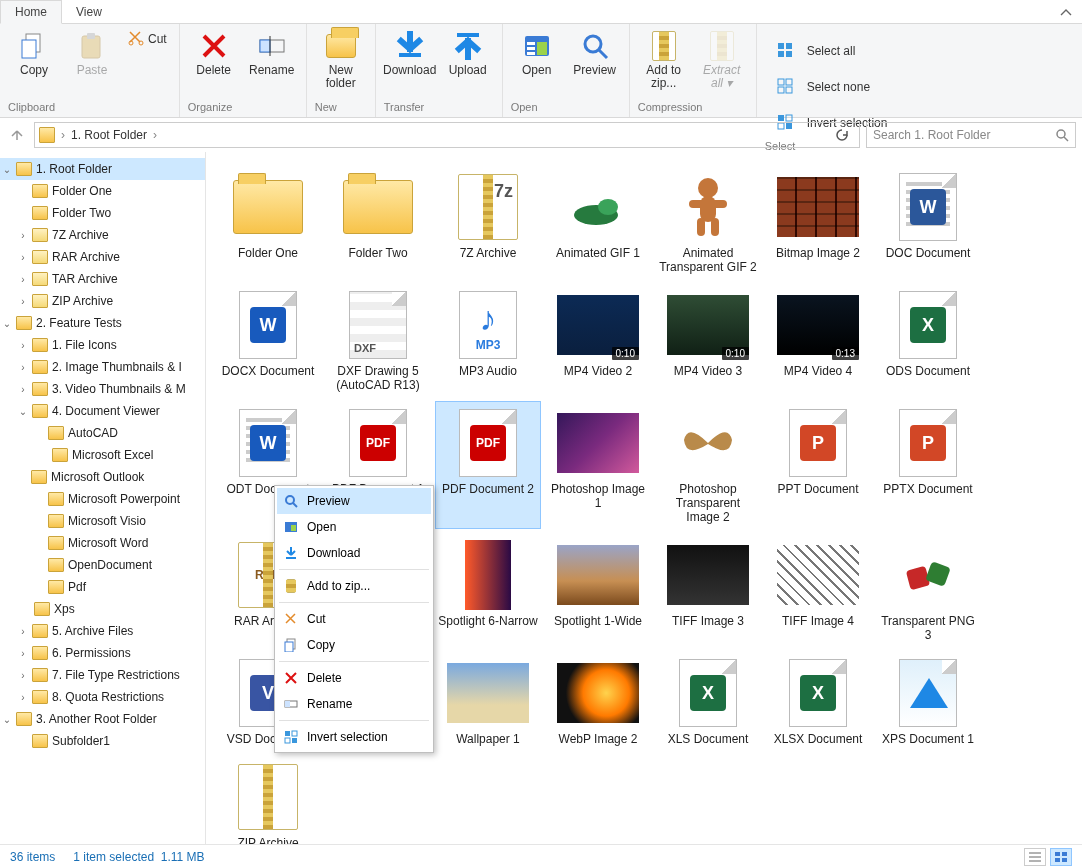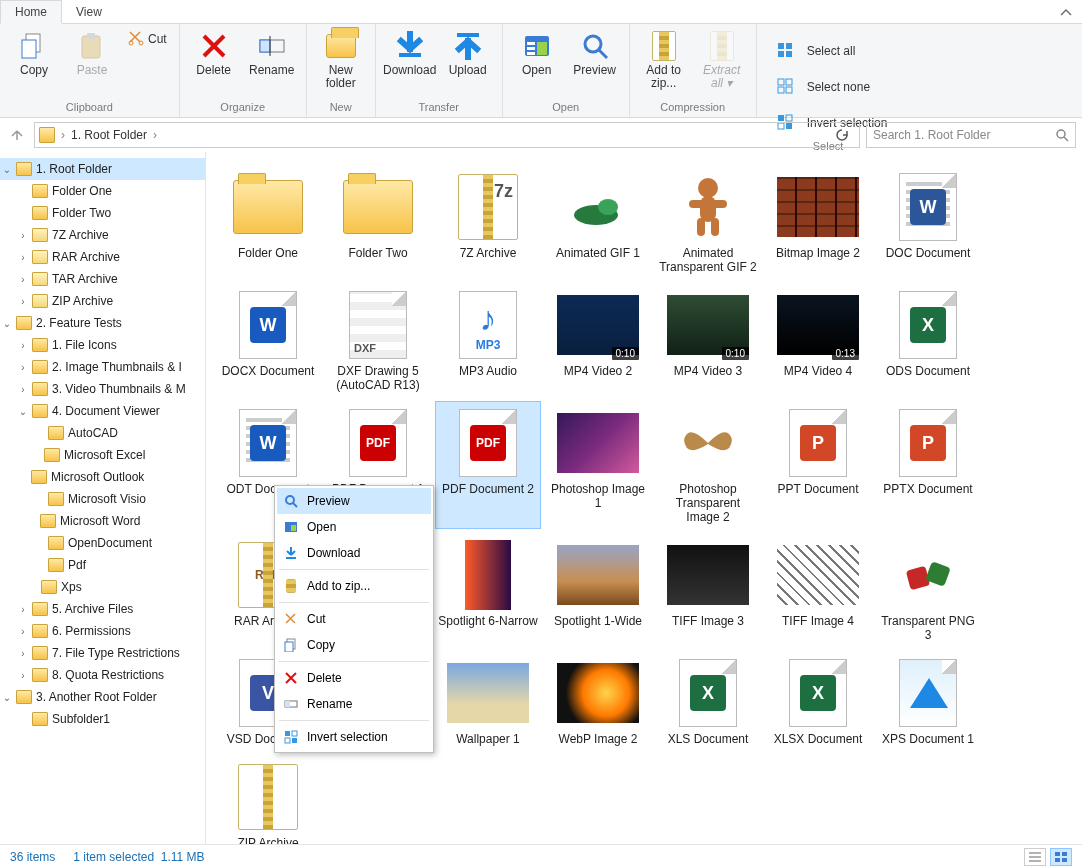--- a/index.html
+++ b/index.html
@@ -14,21 +14,21 @@
 
 .ribbon { height: 94px; background:#f5f6f7; border-bottom:1px solid #d9d9d9; display:flex; }
 .group { border-right:1px solid #e1e1e1; padding:4px 8px 2px; display:flex; flex-direction:column; justify-content:space-between; }
 .group-row { display:flex; gap:6px; align-items:flex-start; }
 .rbn-btn { display:flex; flex-direction:column; align-items:center; width:52px; padding-top:2px; cursor:default; }
 .rbn-btn.small { width:auto; flex-direction:row; gap:4px; padding:2px 4px; }
 .rbn-btn .icon { width:32px; height:32px; display:flex; align-items:center; justify-content:center; }
 .rbn-btn.small .icon { width:16px; height:16px; }
 .rbn-btn span.lbl { text-align:center; line-height:13px; padding-top:2px; color:#333; }
 .rbn-btn.disabled span.lbl, .rbn-btn.disabled .icon { opacity:.4; }
-.group-title { text-align:center; color:#7a7a7a; font-size:11px; padding-bottom:2px; }
+.group-title { text-align:left; color:#7a7a7a; font-size:11px; padding-bottom:2px; }
 .select-col { display:flex; flex-direction:column; padding-top:4px; }
 .select-col .rbn-btn { width:auto; flex-direction:row; gap:6px; padding:2px 4px; }
 
 
 .navrow { height:34px; display:flex; align-items:center; padding:4px 6px; gap:6px; }
 .nav-up { width:22px; height:22px; display:flex; align-items:center; justify-content:center; color:#888; }
 .breadcrumb { flex:1; height:26px; border:1px solid #ccc; display:flex; align-items:center; padding:0 4px; gap:4px; color:#333; }
 .bc-icon { width:16px; height:16px; background:linear-gradient(#ffe9a6,#f7c349); border:1px solid #caa33a; border-radius:1px; }
 .bc-sep { color:#888; padding:0 2px; }
 .refresh { width:26px; display:flex; align-items:center; justify-content:center; color:#555; }
@@ -420,63 +420,70 @@
               </div>
             <ul>
               <li>
                   <div class="node" style="padding-left:32px">
                     <span class="tw none">·</span>
                     <span class="fico"></span>
                     <span class="txt">AutoCAD</span>
                   </div>
                 </li>
               <li>
-                  <div class="node" style="padding-left:28px">
+                  <div class="node" style="padding-left:36px">
                     <span class="tw none">·</span>
                     <span class="fico"></span>
                     <span class="txt">Microsoft Excel</span>
                   </div>
                 </li>
               <li>
                   <div class="node" style="padding-left:15px">
                     <span class="tw none">·</span>
                     <span class="fico"></span>
                     <span class="txt">Microsoft Outlook</span>
                   </div>
                 </li>
               <li>
                   <div class="node" style="padding-left:32px">
                     <span class="tw none">·</span>
                     <span class="fico"></span>
+                    <span class="txt">Microsoft Powerpoint</span>
+                  </div>
+                </li>
+              <li>
+                  <div class="node" style="padding-left:32px">
+                    <span class="tw none">·</span>
+                    <span class="fico"></span>
                     <span class="txt">Microsoft Visio</span>
                   </div>
                 </li>
               <li>
-                  <div class="node" style="padding-left:24px">
+                  <div class="node" style="padding-left:32px">
                     <span class="tw none">·</span>
                     <span class="fico"></span>
                     <span class="txt">Microsoft Word</span>
                   </div>
                 </li>
               <li>
                   <div class="node" style="padding-left:32px">
                     <span class="tw none">·</span>
                     <span class="fico"></span>
                     <span class="txt">OpenDocument</span>
                   </div>
                 </li>
               <li>
                   <div class="node" style="padding-left:32px">
                     <span class="tw none">·</span>
                     <span class="fico"></span>
                     <span class="txt">Pdf</span>
                   </div>
                 </li>
               <li>
-                  <div class="node" style="padding-left:25px">
+                  <div class="node" style="padding-left:18px">
                     <span class="tw none">·</span>
                     <span class="fico"></span>
                     <span class="txt">Xps</span>
                   </div>
                 </li>
             </ul>
           </li>
           <li>
               <div class="node" style="padding-left:16px">
                 <span class="tw">›</span>

